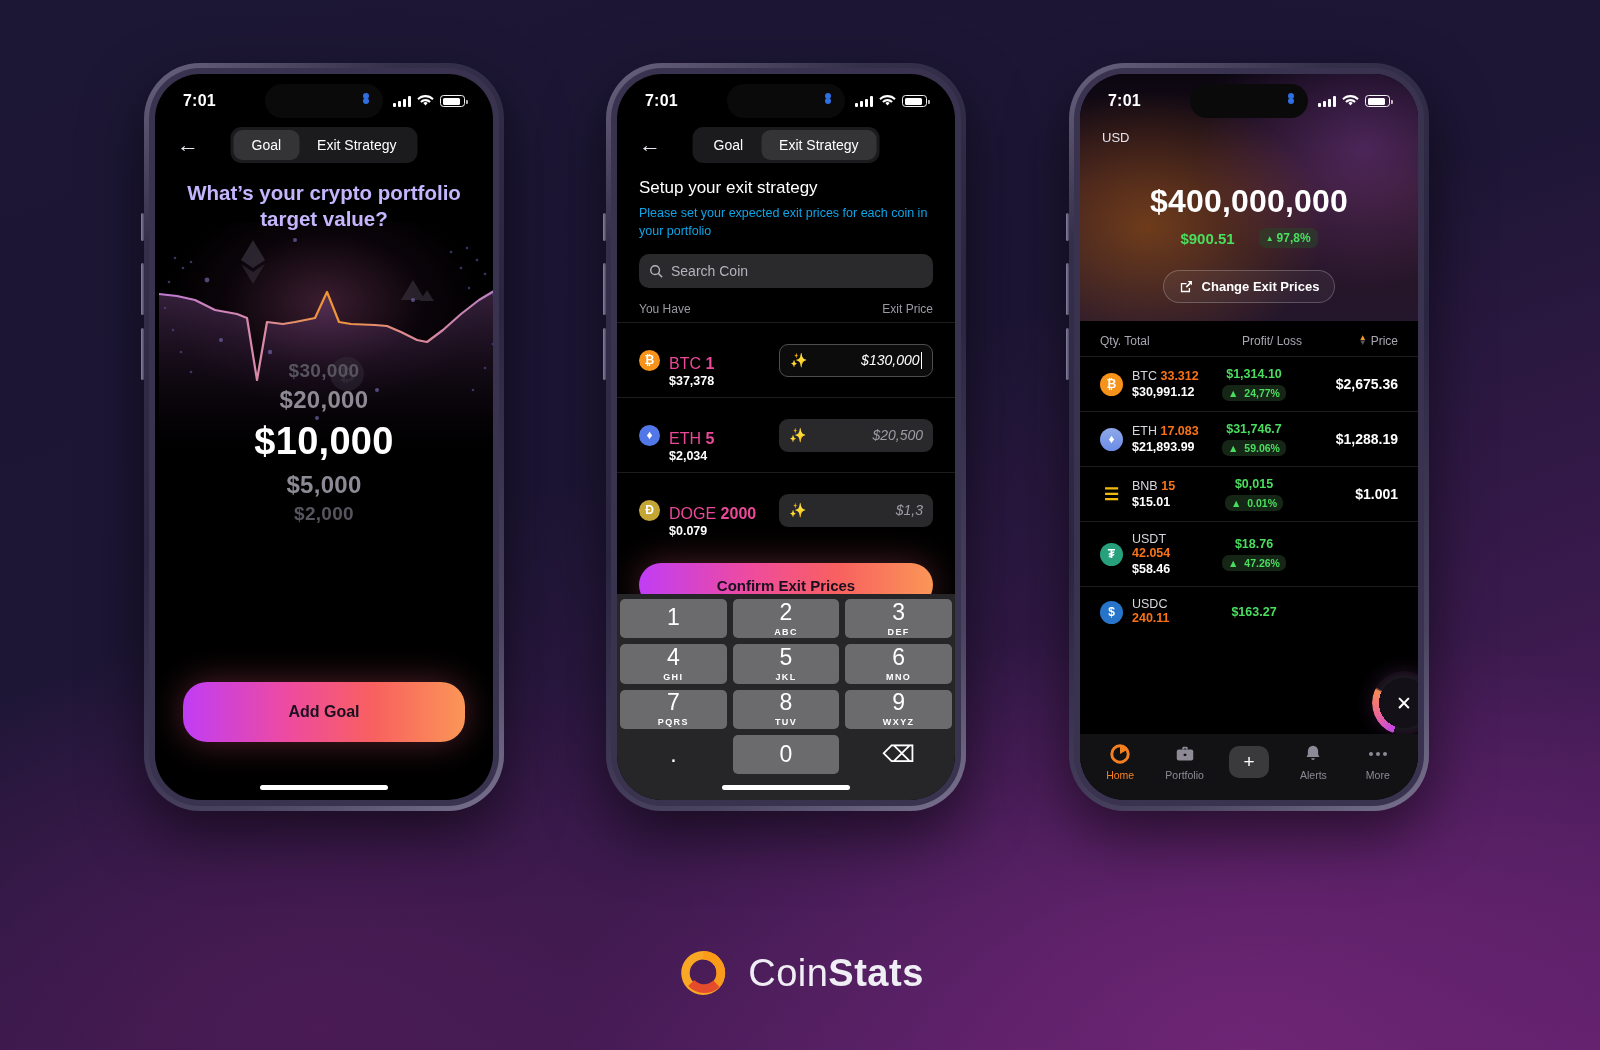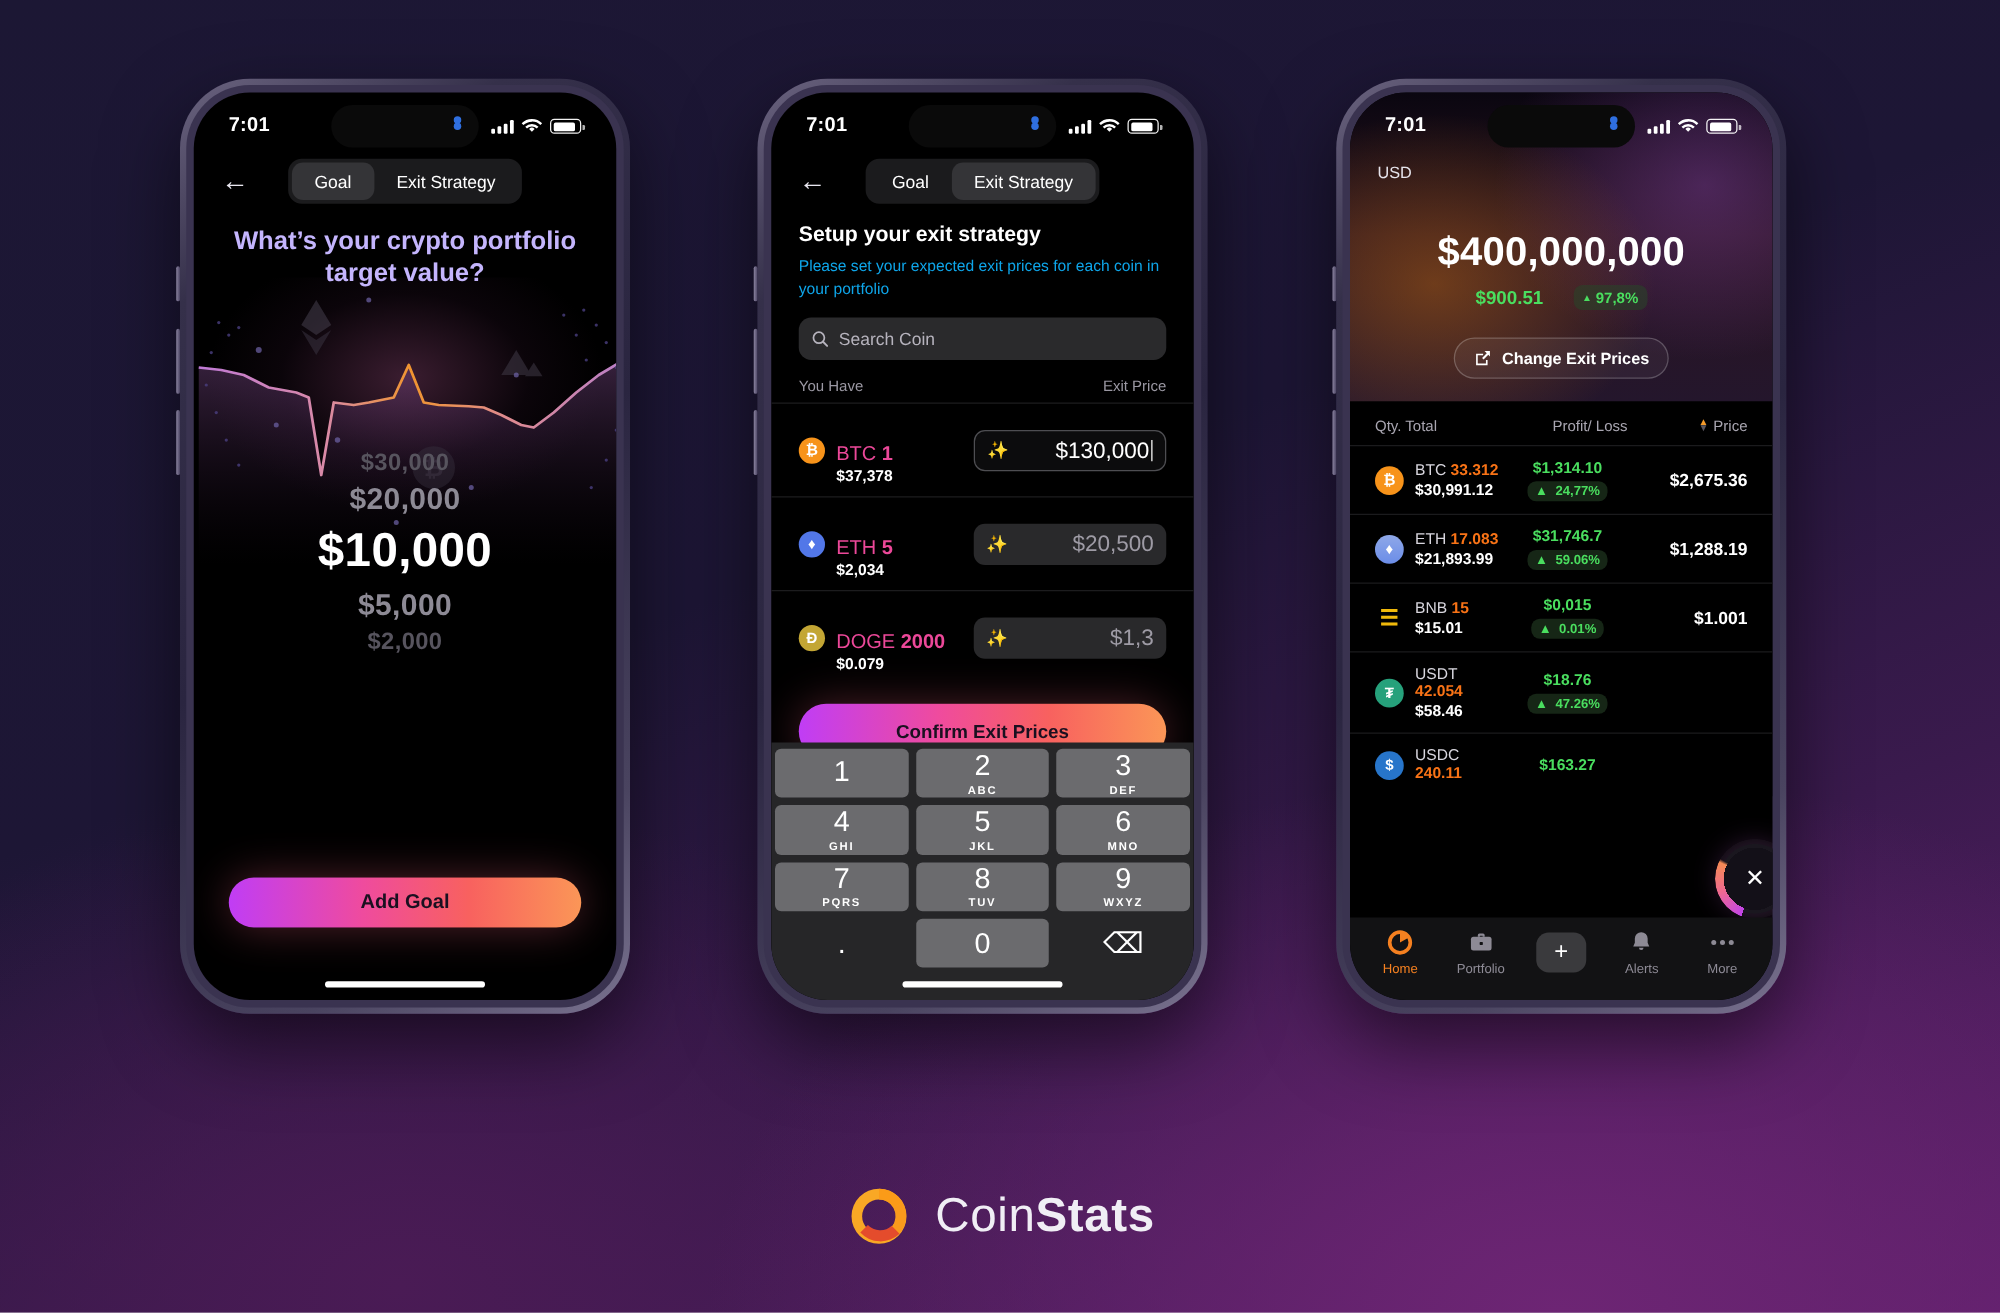--- a/index.html
+++ b/index.html
@@ -120,34 +120,34 @@
   }
   .v-row { font-weight: 700; letter-spacing: .3px; }
   .v-far  { font-size: 19px; color: #57545e; margin-bottom: 4px; }
   .v-near { font-size: 24px; color: #8d8a95; margin-bottom: 6px; }
   .v-main { font-size: 38px; color: #ffffff; margin: 4px 0 8px; }
   .v-near2{ font-size: 24px; color: #8d8a95; margin-bottom: 4px; }
   .v-far2 { font-size: 19px; color: #57545e; }
 
   .cta {
     position: absolute; left: 28px; right: 28px; bottom: 58px;
-    height: 40px; border-radius: 24px;
+    height: 60px; border-radius: 24px;
     background: linear-gradient(90deg, #c03df5 0%, #ef4b9e 38%, #f8615f 68%, #fb9657 100%);
     color: #1a1020; font-size: 16px; font-weight: 700;
     display: flex; align-items: center; justify-content: center;
     cursor: pointer; box-shadow: 0 0 34px rgba(236,95,120,.35);
   }
   .home-ind {
     position: absolute; left: 50%; transform: translateX(-50%);
     bottom: 10px; width: 128px; height: 5px; border-radius: 3px; background: #fff;
   }
 
   
   .p2-head { padding: 20px 22px 0; }
-  .p2-h1 { color:#fff; font-size: 17px; font-weight: 700; }
+  .p2-h1 { color:#fff; font-size: 17px; font-weight: 400; }
   .p2-sub { color:#0ea5e9; font-size: 12.5px; line-height: 1.45; margin-top: 6px; }
   .search {
     margin: 14px 22px 0; height: 34px; background: #2a2a2c;
     border-radius: 10px; display:flex; align-items:center; gap: 8px;
     padding: 0 10px; cursor: text;
   }
   .search .ph { color: #b6b3bd; font-size: 14px; }
   .colhead {
     display:flex; justify-content: space-between;
     padding: 14px 22px 6px; color:#9b98a3; font-size: 12px;
@@ -164,21 +164,21 @@
   .coin-nm { color:#ec4899; font-size: 16px; margin-top: 23px; }
   .coin-nm b { font-weight: 700; }
   .coin-pr { color:#fff; font-size: 12.5px; font-weight: 700; margin-top: 1px; }
   .exit-box {
     margin-left:auto; width: 154px; height: 33px; border-radius: 9px;
     background: #29292b; display:flex; align-items:center;
     padding: 0 10px; cursor: text; position: relative;
   }
   .exit-box.active { background: #0c0c0d; border: 1px solid #4e4e52; }
   .spark { color:#b14ae8; font-size: 14px; line-height:1; }
-  .exit-val { margin-left:auto; color:#9e9ba5; font-size: 18px; }
+  .exit-val { margin-left:auto; color:#9e9ba5; font-size: 14px; font-style: italic; }
   .exit-box.active .exit-val { color:#fff; }
   .caret { width:1.5px; height:17px; background:#fff; margin-left:1px; }
 
   .confirm {
     margin: 16px 22px 0; height: 44px; border-radius: 23px;
     background: linear-gradient(90deg, #c03df5 0%, #ef4b9e 38%, #f8615f 68%, #fb9657 100%);
     color: #1a1020; font-size: 15px; font-weight: 700;
     display:flex; align-items:center; justify-content:center; cursor:pointer;
     box-shadow: 0 0 34px rgba(236,95,120,.32);
   }

